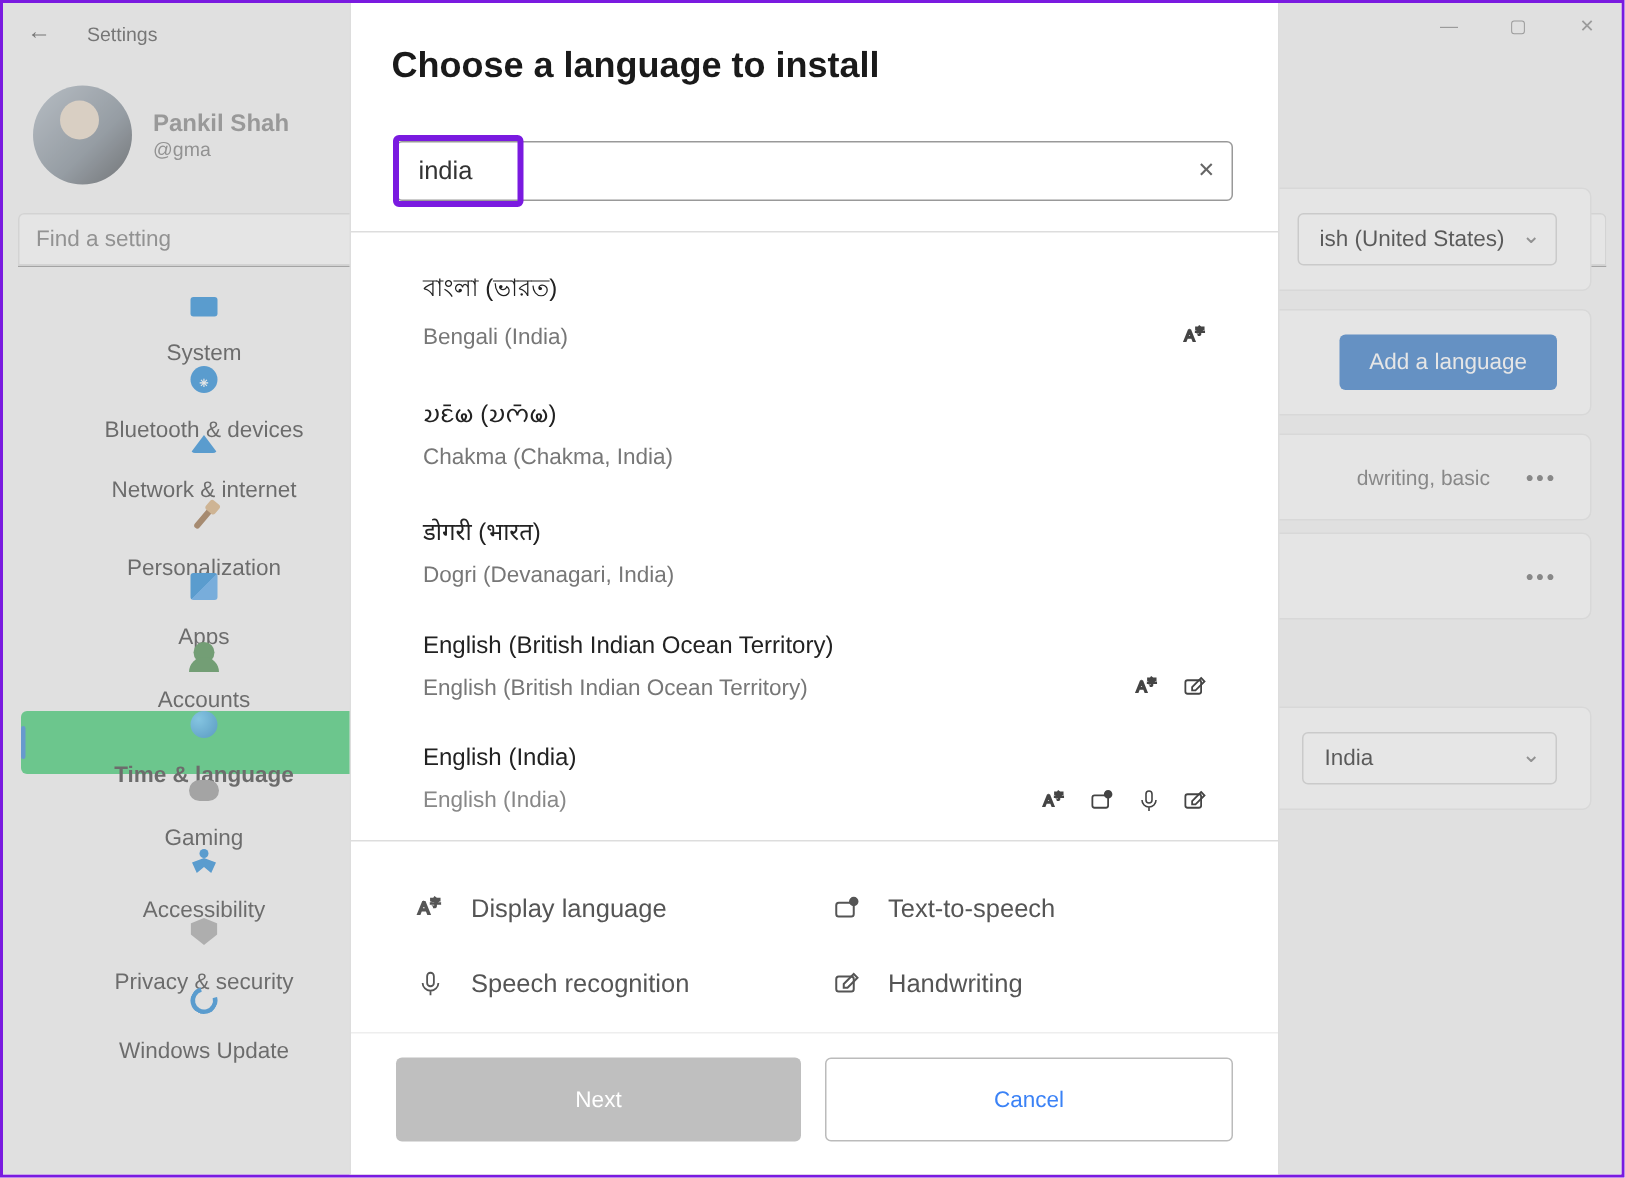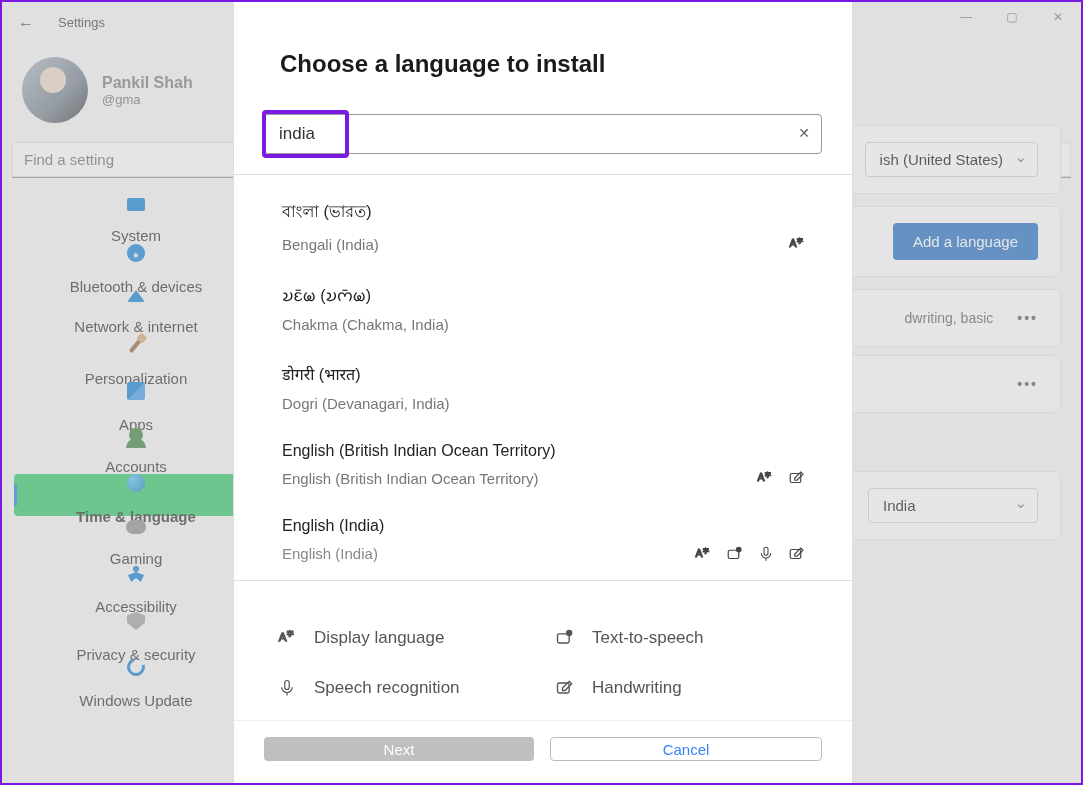--- a/index.html
+++ b/index.html
@@ -51,21 +51,21 @@
 .btn-blue { background:#1565c0; color:#fff; border:none; border-radius:4px; padding:10px 20px; font-size:15px; }
 .lang-row { background:#fdfdfd; border:1px solid #e5e5e5; border-radius:6px; padding:20px 22px; margin-bottom:8px; display:flex; align-items:center; justify-content:flex-end; gap:24px; font-size:14px; color:#555; }
 .dots{color:#555;letter-spacing:2px;font-weight:bold;}
 .region-lbl{font-size:17px;font-weight:600;color:#222;margin:26px 0 12px;}
 
 
 .dim { position:absolute; inset:0; background:rgba(200,200,200,0.45); }
 
 
 .modal { position:absolute; left:232px; top:0; width:618px; bottom:0; background:#fff; display:flex; flex-direction:column; box-shadow: 0 0 0 1px #ddd; }
-.modal-head { padding: 28px 30px 18px 46px; margin-top: 20px; }
+.modal-head { padding: 28px 30px 18px 27px; }
 .modal-title { font-size: 24px; font-weight: 600; color: #1a1a1a; }
 .search-row { margin: 18px 30px 12px 30px; position: relative; }
 .search-row input { width:100%; height:40px; border:1px solid #999; border-radius:4px; padding:0 40px 0 14px; font-size:17px; color:#333; background:#fff; }
 .hl { position:absolute; left:-2px; top:-4px; width:87px; height:48px; border:4px solid #7a1ae0; border-radius:4px; pointer-events:none; }
 .clear-x { position:absolute; right:12px; top:11px; color:#666; font-size:14px; }
 .mdiv { height:1px; background:#ddd; margin:8px 0 0 0; }
 
 .results { flex:1; overflow:hidden; padding: 10px 30px 0 48px; }
 .res-item { padding: 14px 0 16px 0; display:flex; align-items:flex-end; justify-content:space-between; gap:10px; cursor:default; }
 .res-item.last{position:relative;}
@@ -73,21 +73,21 @@
 .res-text .native { font-size: 16px; color: #222; }
 .res-text .eng { font-size: 15px; color: #777; margin-top: 10px; }
 .res-icons { display:flex; gap:14px; align-items:center; color:#444; margin-top:2px; margin-right:16px; }
 .cut .eng{color:#888;height:18px;overflow:hidden;}
 
 .legend { padding: 22px 30px 22px 42px; display:grid; grid-template-columns: 1fr 1fr; row-gap: 30px; column-gap: 10px; font-size:17px; color:#555; }
 .legend div { display:flex; align-items:center; gap:16px; }
 .legend .lico { width:22px; display:flex; justify-content:center; color:#555; }
 
 .footer { padding: 16px 30px 22px 30px; display:flex; gap:16px; border-top:1px solid #eee; }
-.btn { flex:1; height:24px; border-radius:4px; font-size:15px; display:flex; align-items:center; justify-content:center; cursor:default; }
+.btn { flex:1; height:56px; border-radius:4px; font-size:15px; display:flex; align-items:center; justify-content:center; cursor:default; }
 .btn-next { background:#bfbfbf; color:#fff; border:none; }
 .btn-cancel { background:#fff; color:#3b82f6; border:1px solid #bbb; }
 
 svg { display:block; }
 </style>
 </head>
 <body>
 
 <div class="bg">
   <div class="titlebar">

